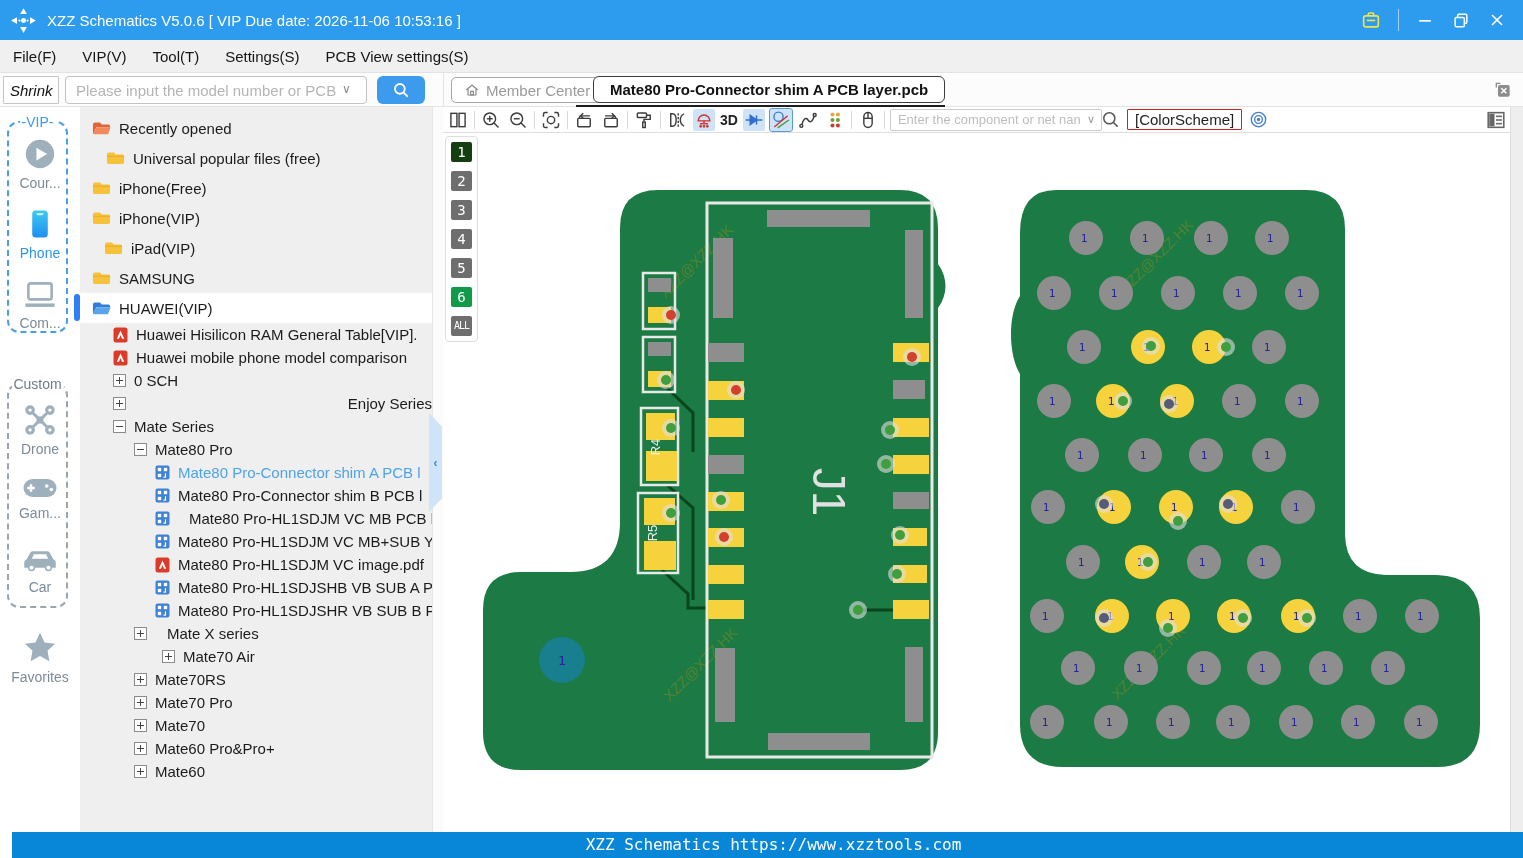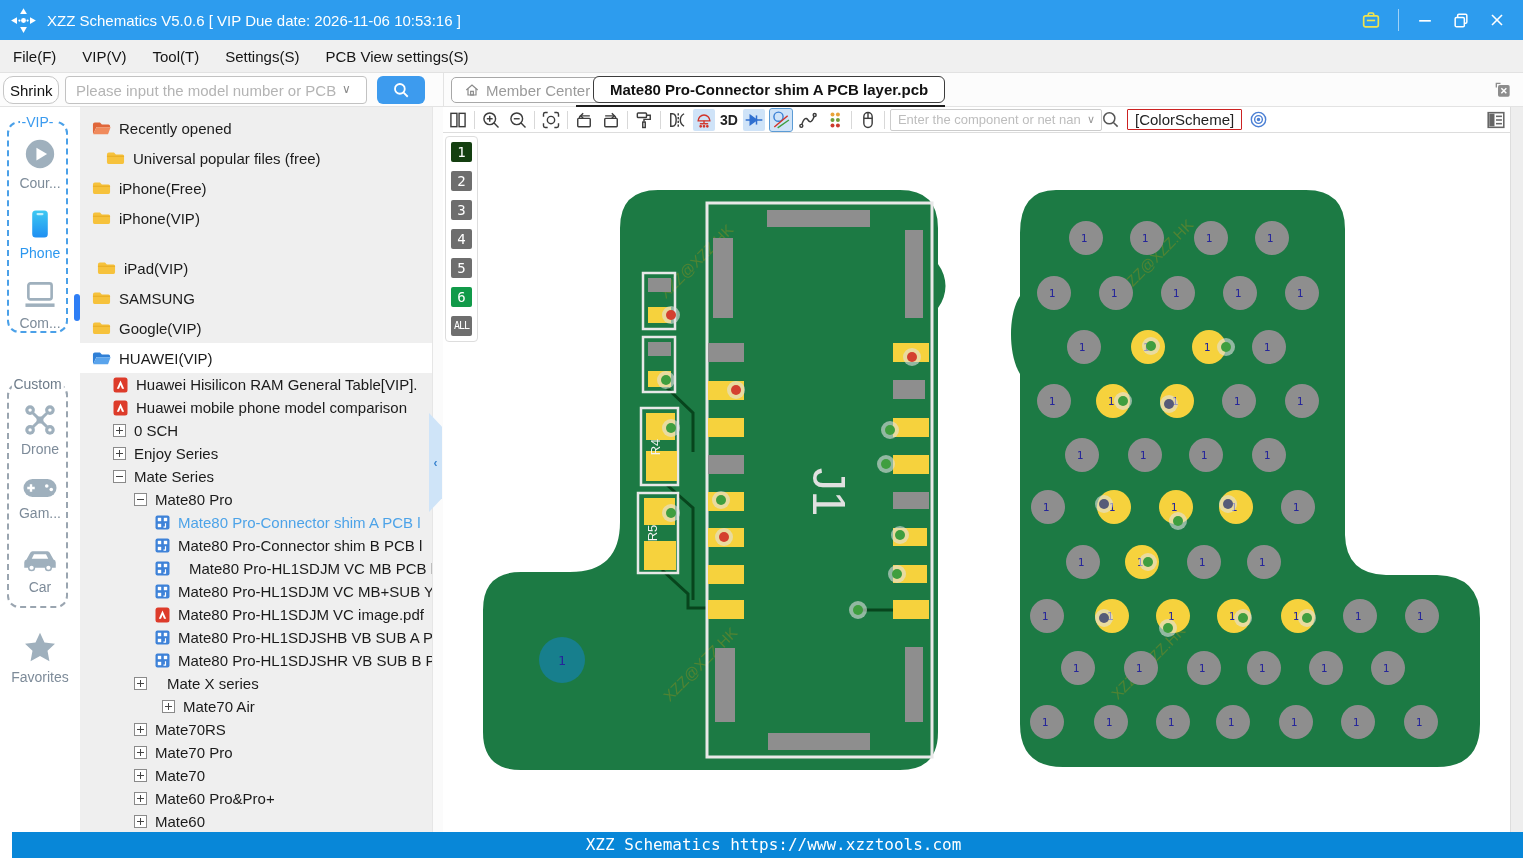--- a/index.html
+++ b/index.html
@@ -14,21 +14,21 @@
   .win-controls{margin-left:auto;display:flex;align-items:center;gap:16px;padding-right:16px;}
   .win-sep{width:1px;height:22px;background:rgba(255,255,255,.55);}
   
   .menubar{position:absolute;left:0;top:40px;width:100%;height:33px;background:#f0f0f0;
     border-bottom:1px solid #e2e2e2;display:flex;align-items:center;}
   .menu-item{padding:0 13px;font-size:15px;color:#151515;line-height:33px;cursor:default;}
   
   .searchrow{position:absolute;left:0;top:73px;width:100%;height:34px;background:#fcfcfc;
     border-bottom:1px solid #e3e3e3;}
   .shrink-btn{position:absolute;left:3px;top:3px;width:56px;height:28px;background:#fff;
-    border:1px solid #c6c6c6;border-radius:10px;font-size:15px;color:#111;text-align:center;line-height:26px;}
+    border:1px solid #c6c6c6;border-radius:1px;font-size:15px;color:#111;text-align:center;line-height:26px;font-style:italic;}
   .model-combo{position:absolute;left:65px;top:3px;width:302px;height:28px;background:#fff;
     border:1px solid #c2c2c2;border-radius:4px;font-size:15px;color:#222;padding:0 26px 0 10px;outline:none;}
   .model-combo::placeholder{color:#b4b4b4;}
   .combo-chevron{position:absolute;left:342px;top:9px;color:#8a8a8a;font-size:12px;pointer-events:none;}
   .search-btn{position:absolute;left:377px;top:3px;width:48px;height:28px;background:#3d9bee;
     border:none;border-radius:6px;display:flex;align-items:center;justify-content:center;}
   .row-vsep{position:absolute;left:443px;top:0;width:1px;height:34px;background:#e3e3e3;}
   .member-btn{position:absolute;left:451px;top:4px;height:26px;border:1px solid #a8a8a8;border-radius:5px;
     background:#fff;display:flex;align-items:center;gap:6px;padding:0 12px;font-size:15px;color:#9a9a9a;}
   .pcb-tab{position:absolute;left:593px;top:3px;height:27px;border:1.5px solid #3c3c3c;border-radius:6px;
@@ -271,41 +271,34 @@
           </svg>
           <span class="lbl">iPhone(Free)</span>
         </div>
         <div class="tree-row" style="height: 30px; padding-left: 12px;">
           <svg class="ti" width="19" height="16" viewBox="0 0 20 16">
             <path d="M1 4.2 Q1 2.2 3 2.2 h5.4 l2 2.1 h7 q1.6 0 1.6 1.7 v6.6 q0 1.7 -1.6 1.7 H2.6 Q1 14.3 1 12.6 Z" fill="#f6c23c"></path>
             <path d="M1 5.6 h18 v1.2 H1 Z" fill="#e9ae27"></path>
           </svg>
           <span class="lbl">iPhone(VIP)</span>
         </div>
-        <div class="tree-row" style="height: 30px; padding-left: 17px; margin-top: 20px;">
+        <div class="tree-row" style="height: 30px; padding-left: 24px;">
           <svg class="ti" width="19" height="16" viewBox="0 0 20 16">
             <path d="M1 4.2 Q1 2.2 3 2.2 h5.4 l2 2.1 h7 q1.6 0 1.6 1.7 v6.6 q0 1.7 -1.6 1.7 H2.6 Q1 14.3 1 12.6 Z" fill="#f6c23c"></path>
             <path d="M1 5.6 h18 v1.2 H1 Z" fill="#e9ae27"></path>
           </svg>
           <span class="lbl">iPad(VIP)</span>
         </div>
         <div class="tree-row" style="height: 30px; padding-left: 12px;">
           <svg class="ti" width="19" height="16" viewBox="0 0 20 16">
             <path d="M1 4.2 Q1 2.2 3 2.2 h5.4 l2 2.1 h7 q1.6 0 1.6 1.7 v6.6 q0 1.7 -1.6 1.7 H2.6 Q1 14.3 1 12.6 Z" fill="#f6c23c"></path>
             <path d="M1 5.6 h18 v1.2 H1 Z" fill="#e9ae27"></path>
           </svg>
           <span class="lbl">SAMSUNG</span>
         </div>
-        <div class="tree-row" style="height: 30px; padding-left: 12px;">
-          <svg class="ti" width="19" height="16" viewBox="0 0 20 16">
-            <path d="M1 4.2 Q1 2.2 3 2.2 h5.4 l2 2.1 h7 q1.6 0 1.6 1.7 v6.6 q0 1.7 -1.6 1.7 H2.6 Q1 14.3 1 12.6 Z" fill="#f6c23c"></path>
-            <path d="M1 5.6 h18 v1.2 H1 Z" fill="#e9ae27"></path>
-          </svg>
-          <span class="lbl">Google(VIP)</span>
-        </div>
         <div class="tree-row selected" style="height: 30px; padding-left: 12px;">
           <svg class="ti" width="19" height="16" viewBox="0 0 20 16">
             <path d="M1 4.2 Q1 2.2 3 2.2 h5.4 l2 2.1 h7 q1.6 0 1.6 1.7 v1.2 H4.6 L1.6 13.8 Q1 13.3 1 12.4 Z" fill="#2f7fd6"></path>
             <path d="M4.8 7.2 h14.8 l-2.4 6.6 q-.3 .9 -1.3 .9 H2 q-.9 0 -.6 -.9 Z" fill="#5aa4ec"></path>
           </svg>
           <span class="lbl">HUAWEI(VIP)</span>
         </div>
         <div class="tree-row" style="height: 23px; padding-left: 33px;">
           <svg class="ti" width="15" height="16" viewBox="0 0 15 16">
             <rect x="0.5" y="0.5" width="14" height="15" rx="2.5" fill="#dd3b2a"></rect>
@@ -321,21 +314,21 @@
           <span class="lbl">Huawei mobile phone model comparison</span>
         </div>
         <div class="tree-row" style="height: 23px; padding-left: 33px;">
           <svg class="ti" width="13" height="13" viewBox="0 0 13 13">
             <rect x="0.5" y="0.5" width="12" height="12" fill="#fff" stroke="#8a8a8a"></rect>
             <line x1="3" y1="6.5" x2="10" y2="6.5" stroke="#444"></line>
             <line x1="6.5" y1="3" x2="6.5" y2="10" stroke="#444"></line>
           </svg>
           <span class="lbl">0 SCH</span>
         </div>
-        <div class="tree-row" style="height: 23px; padding-left: 33px;">
+        <div class="tree-row" style="height: 23px; padding-left: 33px; justify-content: space-between;">
           <svg class="ti" width="13" height="13" viewBox="0 0 13 13">
             <rect x="0.5" y="0.5" width="12" height="12" fill="#fff" stroke="#8a8a8a"></rect>
             <line x1="3" y1="6.5" x2="10" y2="6.5" stroke="#444"></line>
             <line x1="6.5" y1="3" x2="6.5" y2="10" stroke="#444"></line>
           </svg>
           <span class="lbl">Enjoy Series</span>
         </div>
         <div class="tree-row" style="height: 23px; padding-left: 33px;">
           <svg class="ti" width="13" height="13" viewBox="0 0 13 13">
             <rect x="0.5" y="0.5" width="12" height="12" fill="#fff" stroke="#8a8a8a"></rect>

